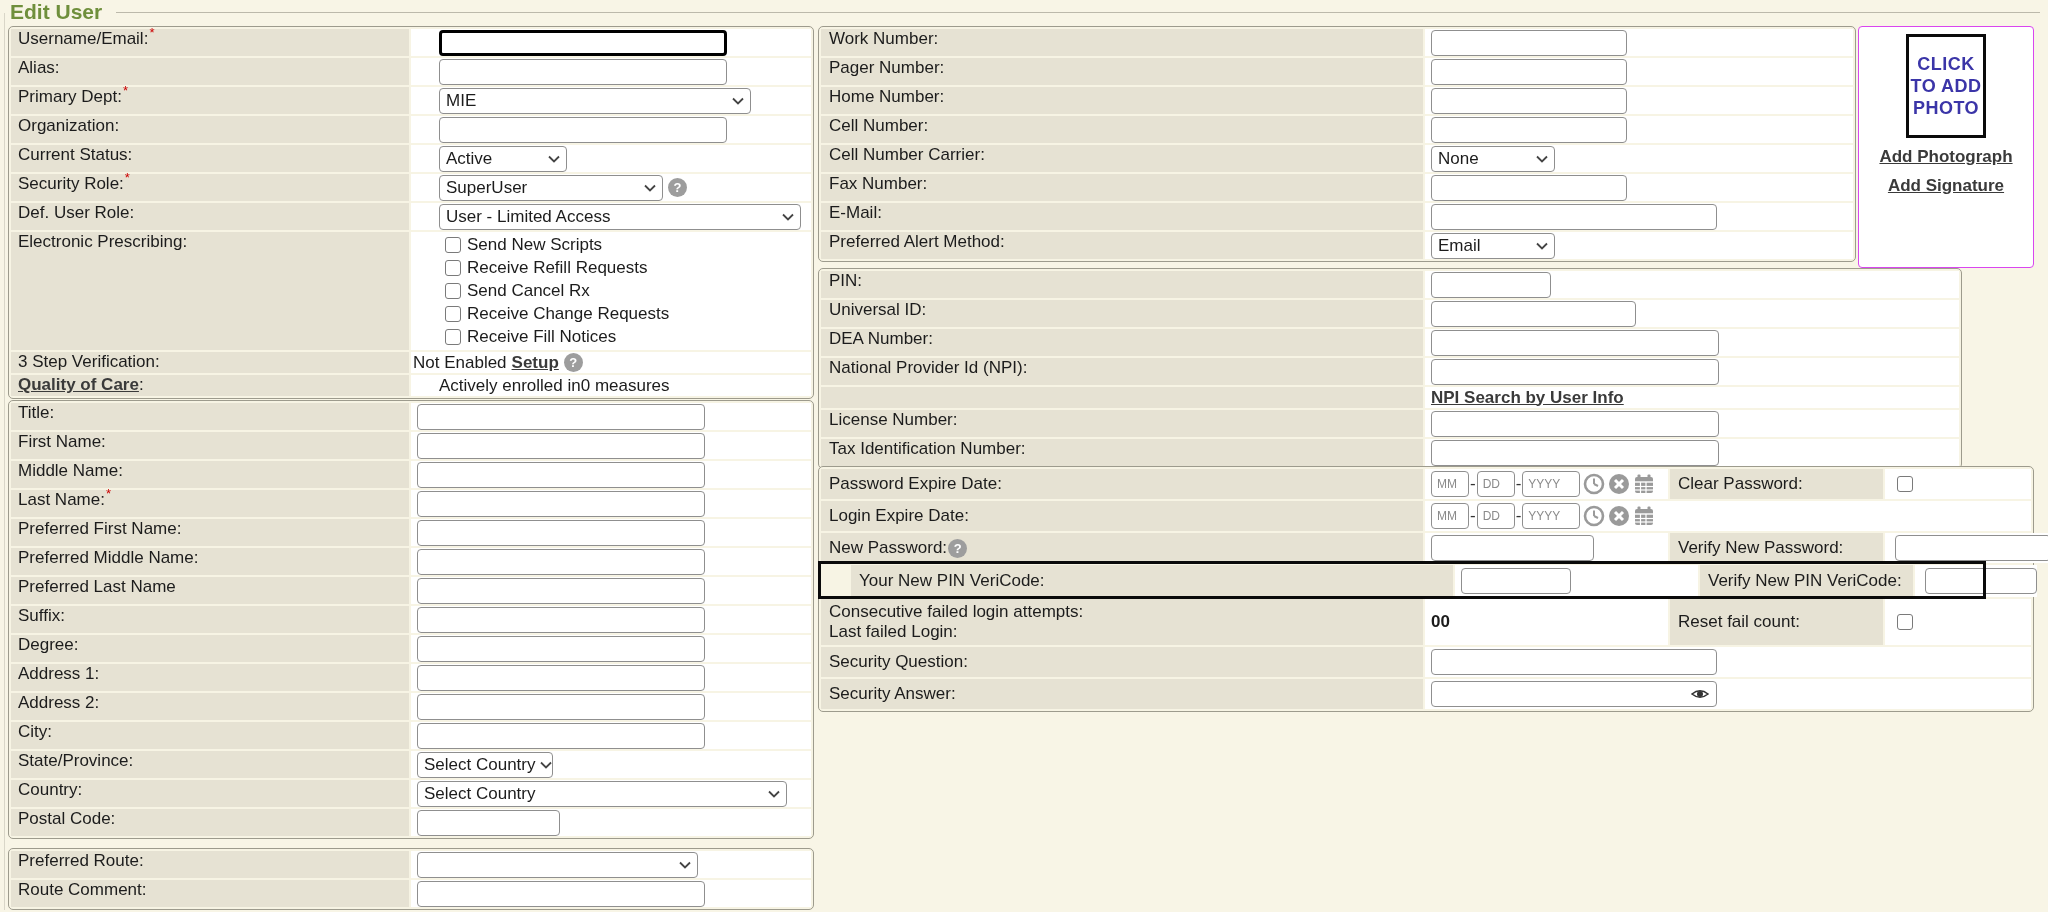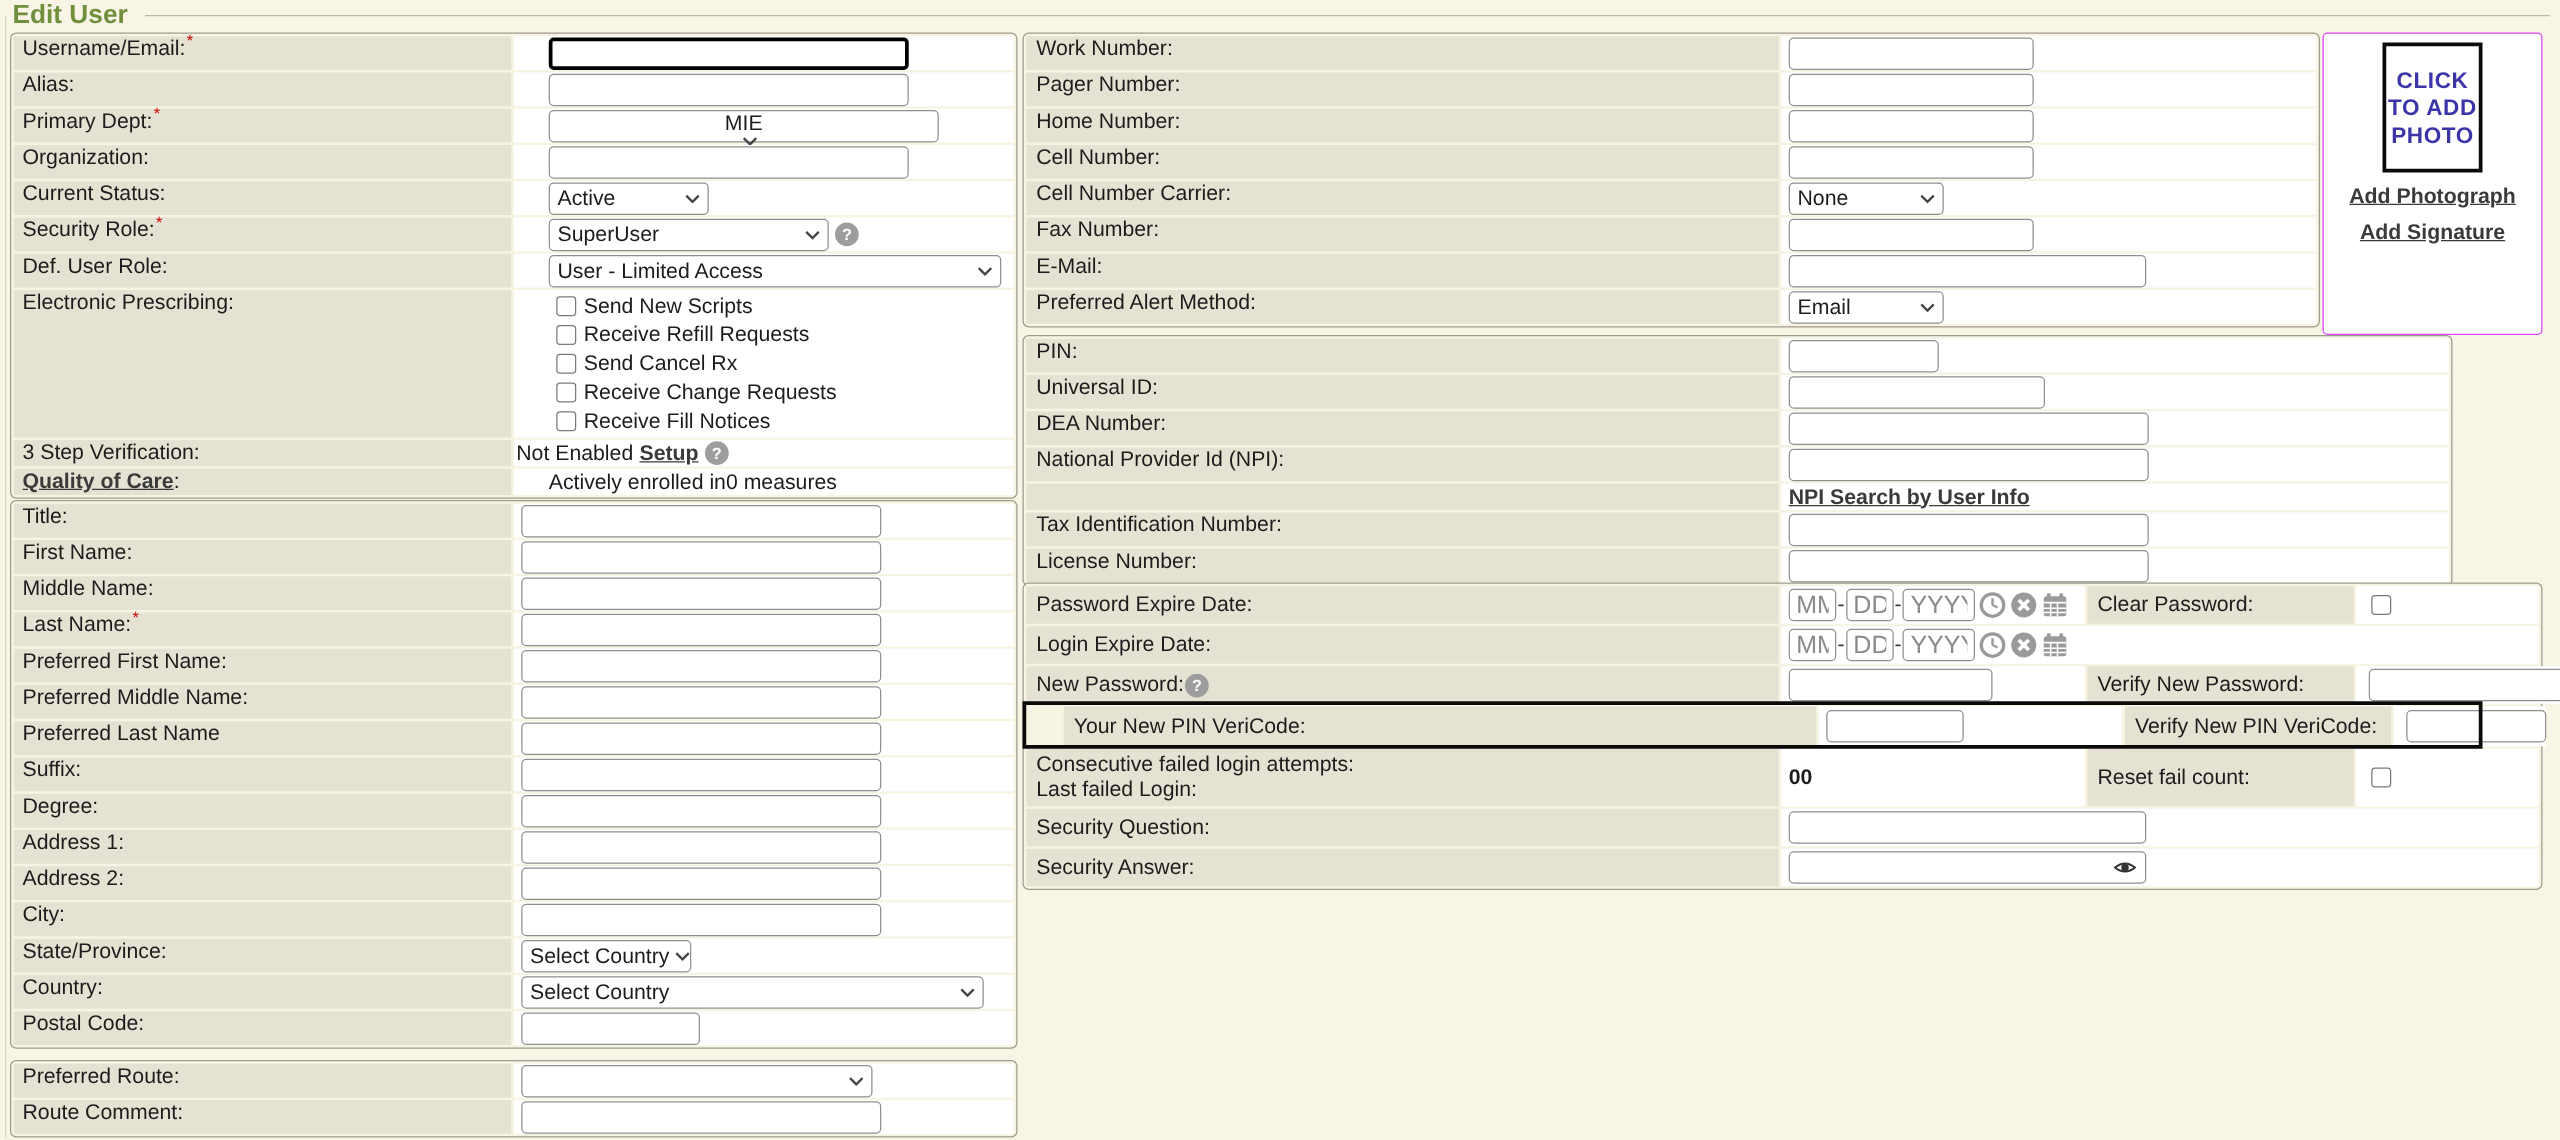--- a/index.html
+++ b/index.html
@@ -71,21 +71,21 @@
   .c1{width:604px;flex-shrink:0;height:100%;background:#e6e2d3;display:flex;align-items:center;padding-left:8px;box-sizing:border-box;border-right:2px solid #f7f4e4;}
   .c2{width:243px;flex-shrink:0;height:100%;background:#fff;display:flex;align-items:center;}
   .c3{width:217px;flex-shrink:0;height:100%;background:#e6e2d3;display:flex;align-items:center;padding-left:8px;box-sizing:border-box;border-left:2px solid #f7f4e4;border-right:2px solid #f7f4e4;white-space:nowrap;}
   .c3.blank{background:#fff;border-left:none;border-right:none;}
   .c4{flex:1;height:100%;background:#fff;display:flex;align-items:center;}
   .c2 > .ti, .c2 > .dategroup, .c2 > b{margin-left:6px;}
   .c4 > .ti, .c4 > .chk{margin-left:10px;}
   .crow.dbl{height:46px;}
   .c1.two{flex-direction:column;align-items:flex-start;justify-content:center;line-height:20px;}
   .dategroup{display:flex;align-items:center;}
-  .dt{height:26px;box-sizing:border-box;border:1px solid #8f8f8f;border-radius:4px;background:#fff;font-family:inherit;font-size:20px;color:#1c1c1c;padding:0 5px;}
+  .dt{height:26px;box-sizing:border-box;border:1px solid #8f8f8f;border-radius:4px;background:#fff;font-family:inherit;font-size:12px;color:#1c1c1c;padding:0 5px;}
   .dt::placeholder{color:#8a8a8a;}
   .ti::placeholder{color:#8a8a8a;}
   .dt.d2{width:38px;}
   .dt.d4{width:58px;}
   .dash::before{content:"-";color:#333;margin:0 1px;}
   .dicon{margin-left:3px;display:inline-flex;flex-shrink:0;}
   .highlight-box{
     position:absolute;left:-1px;top:94px;width:1168px;height:38px;
     box-sizing:border-box;border:3px solid #0a0a0a;z-index:6;pointer-events:none;
   }
@@ -129,21 +129,21 @@
     <div class="val">
         <input class="ti" style="width: 288px;">
       </div>
   </div>
   <div class="row">
     <div class="lbl">
         <span>Primary Dept:</span>
         <span class="req">*</span>
       </div>
     <div class="val">
-      <div class="sel" style="width:312px;flex-direction:column;">
+      <div class="sel" style="width:312px;">
         <span>MIE</span>
         <span class="chev">
             <svg width="12" height="8" viewBox="0 0 12 8">
               <polyline points="1,1.5 6,6.5 11,1.5" fill="none" stroke="#444" stroke-width="1.8"></polyline>
             </svg>
           </span>
       </div>
     </div>
   </div>
   <div class="row">
@@ -540,29 +540,29 @@
       </div>
   </div>
   <div class="row slim">
     <div class="lbl"></div>
     <div class="val">
         <a class="lnk" href="#">NPI Search by User Info</a>
       </div>
   </div>
   <div class="row">
     <div class="lbl">
+        <span>License Number:</span>
+      </div>
+    <div class="val">
+        <input class="ti" style="width: 288px;">
+      </div>
+  </div>
+  <div class="row">
+    <div class="lbl">
         <span>Tax Identification Number:</span>
-      </div>
-    <div class="val">
-        <input class="ti" style="width: 288px;">
-      </div>
-  </div>
-  <div class="row">
-    <div class="lbl">
-        <span>License Number:</span>
       </div>
     <div class="val">
         <input class="ti" style="width: 288px;">
       </div>
   </div>
 </div>
 
 <div class="panel" style="left:818px;top:466px;width:1216px;">
   <div class="highlight-box"></div>
 

